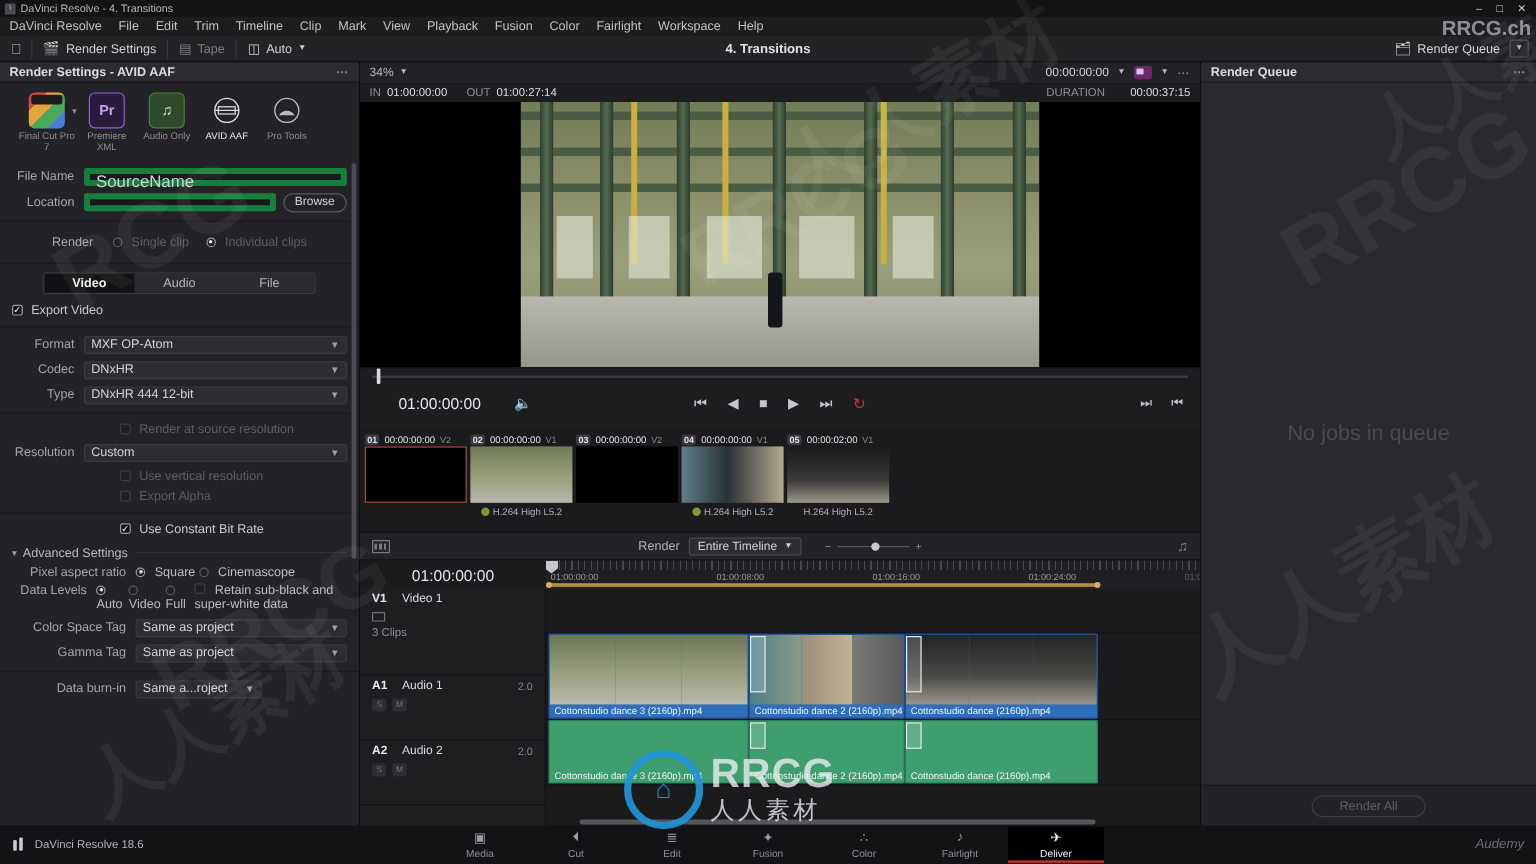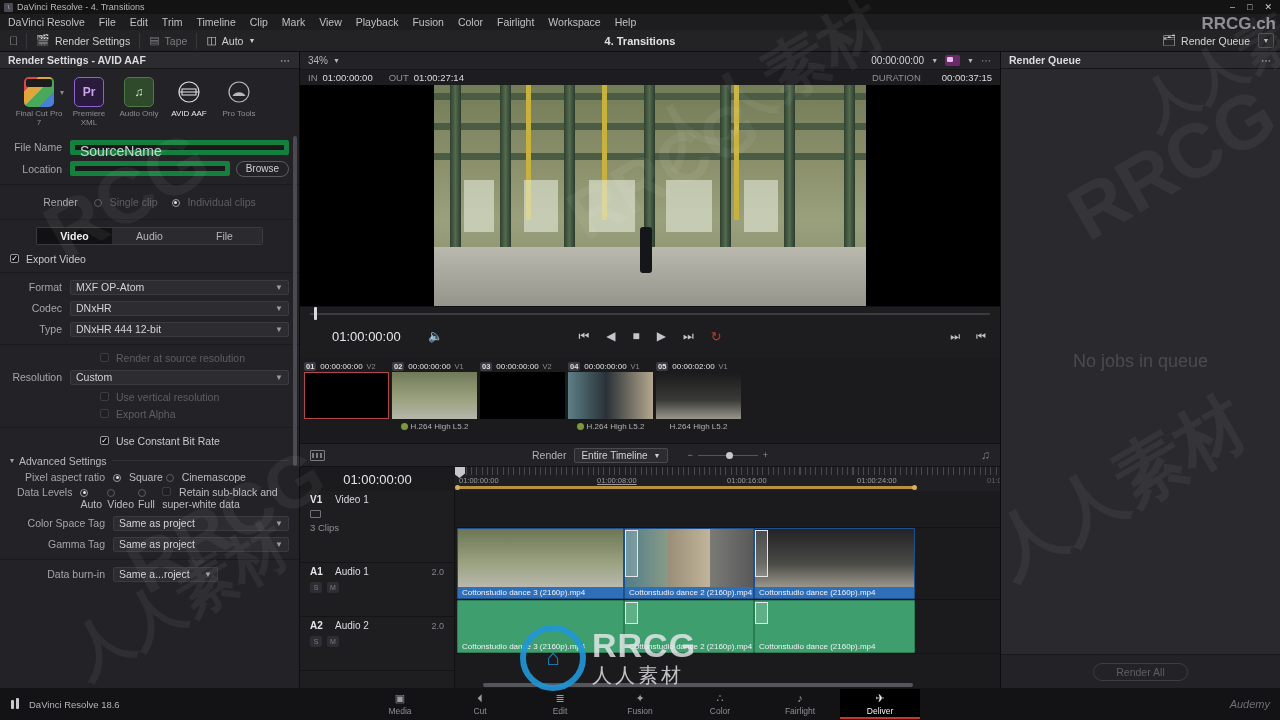--- a/index.html
+++ b/index.html
@@ -705,21 +705,21 @@
         <div class="rr-right">♫</div>
       </div>
 
       <div class="timeline">
         <div class="ruler-row">
           <div class="ruler-tc">01:00:00:00</div>
           <div class="ruler">
             <div class="ticks"></div>
             <div class="playhead" style="left:-1px;"></div>
             <div class="tlabel" style="left:4px;">01:00:00:00</div>
-            <div class="tlabel" style="left:142px;text-decoration:underline;">01:00:08:00</div>
+            <div class="tlabel" style="left:142px;">01:00:08:00</div>
             <div class="tlabel" style="left:272px;">01:00:16:00</div>
             <div class="tlabel" style="left:402px;">01:00:24:00</div>
             <div class="tlabel dim" style="left:532px;">01:00:32:00</div>
 
             <div class="rangebar" style="left:2px;width:458px;">
               <span class="cap" style="left:-2px;"></span>
                 <span class="cap" style="right:-2px;"></span>
             </div>
           </div>
         </div>

